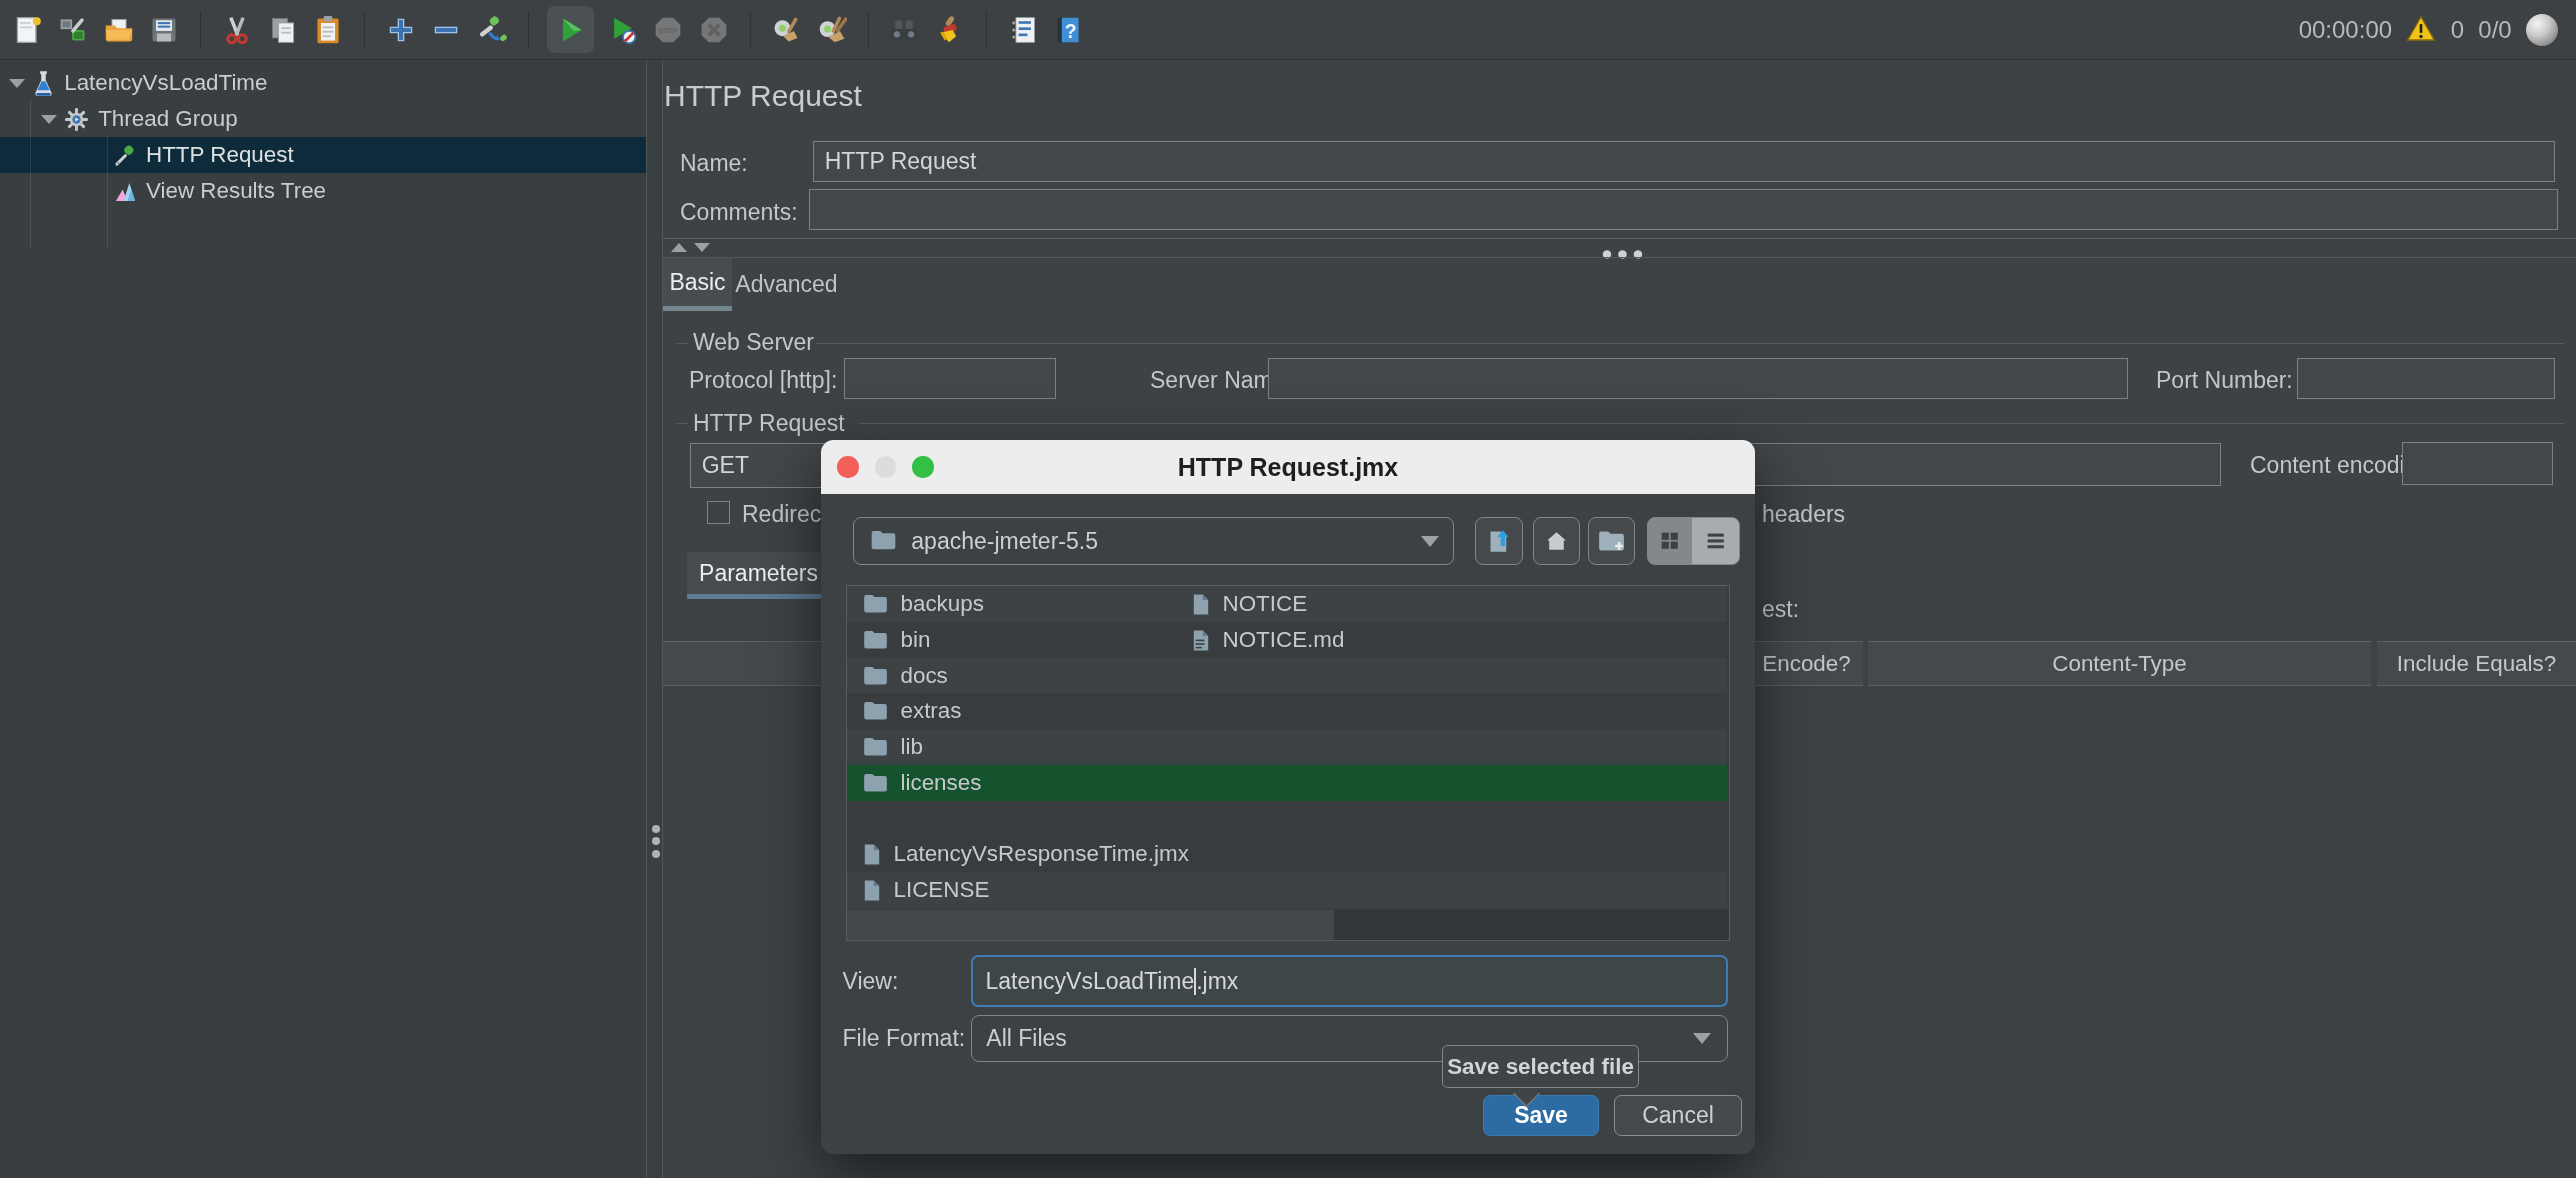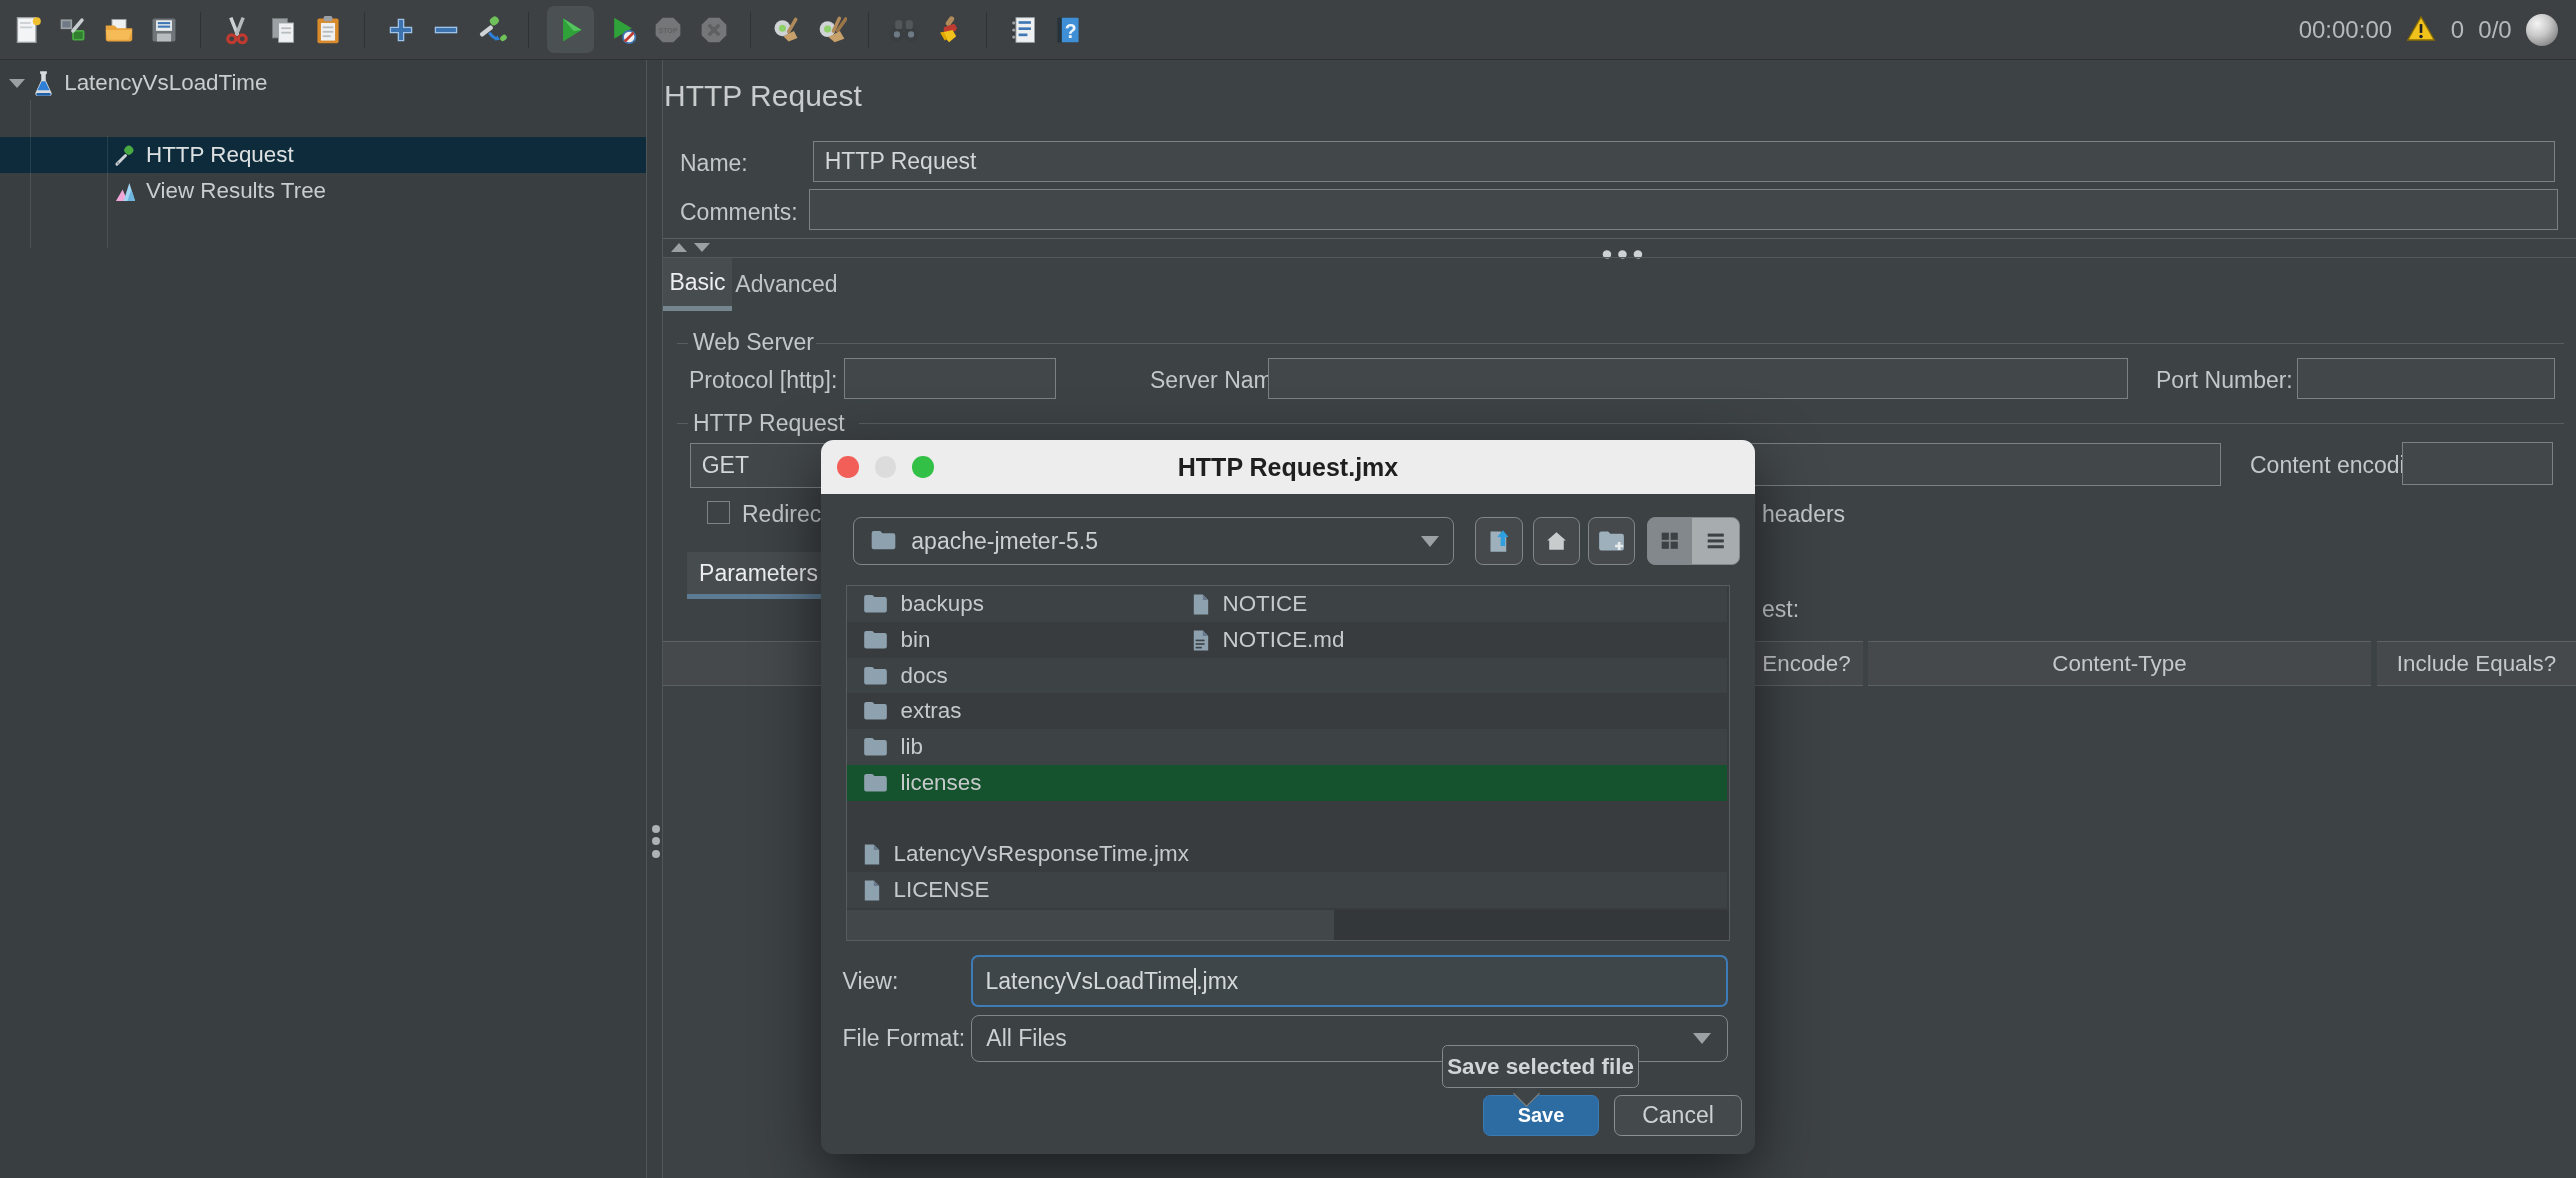--- a/index.html
+++ b/index.html
@@ -252,20 +252,35 @@
   <div class="guide" style="left:107px;top:76px;height:112px;"></div>
   <div class="trow" style="top:5.4px;">
     <span class="expander" style="margin-left:9px;"></span>
     <svg style="margin-left:7.2px;" width="23" height="27" viewBox="0 0 20 24">
         <path d="M7 1h6v2l-1 1v5l5 11a2 2 0 0 1-2 3H5a2 2 0 0 1-2-3L8 9V4L7 3z" fill="#d8dcde"></path>
         <path d="M4.6 18l3.8-8h3.2l3.8 8z" fill="#2f7fd6"></path>
         <path d="M4 20.5h12l.4 1a1.2 1.2 0 0 1-1.2 1.3H4.8a1.2 1.2 0 0 1-1.2-1.3z" fill="#1f5fa8"></path>
       </svg>
     <span class="ttext">LatencyVsLoadTime</span>
   </div>
+  <div class="trow" style="top:41px;">
+    <span class="expander" style="margin-left:41px;"></span>
+    <svg style="margin-left:7.2px;" width="25" height="25" viewBox="0 0 24 24">
+        <g fill="#c3c8ca">
+          <rect x="10.6" y="1" width="2.8" height="22" rx="1"></rect>
+          <rect x="10.6" y="1" width="2.8" height="22" rx="1" transform="rotate(45 12 12)"></rect>
+          <rect x="10.6" y="1" width="2.8" height="22" rx="1" transform="rotate(90 12 12)"></rect>
+          <rect x="10.6" y="1" width="2.8" height="22" rx="1" transform="rotate(135 12 12)"></rect>
+          <circle cx="12" cy="12" r="6.5"></circle>
+        </g>
+        <circle cx="12" cy="12" r="4" fill="#3f77b5"></circle>
+        <path d="M10.8 10l3.4 2-3.4 2z" fill="#dfe7ef"></path>
+      </svg>
+    <span class="ttext">Thread Group</span>
+  </div>
   <div class="trow sel" style="top:77px;">
     <svg style="margin-left:114px;" width="23" height="23" viewBox="0 0 24 24">
         <path d="M3 21l9-9" stroke="#cfd4d6" stroke-width="3" stroke-linecap="round"></path>
         <path d="M3 21l3-1-2-2z" fill="#8a8f92"></path>
         <rect x="11" y="2" width="9" height="9" rx="4" transform="rotate(45 15.5 6.5)" fill="#49a942"></rect>
       </svg>
     <span class="ttext">HTTP Request</span>
   </div>
   <div class="trow" style="top:113px;">
     <svg style="margin-left:114px;" width="23" height="23" viewBox="0 0 24 24">
@@ -482,20 +497,20 @@
         <span class="caret-v"></span>
         <span>.jmx</span>
     </div>
 
     <div class="abs lbl" style="left:21.5px;top:531px;color:#c8cccd;">File Format:</div>
     <div class="drop" style="left:150px;top:521px;width:757px;height:47px;">
       <span style="margin-left:14.3px;">All Files</span>
       <span class="arrow-dn" style="margin-left:auto;margin-right:16px;"></span>
     </div>
 
-    <div class="abs" style="left:662px;top:601px;width:116px;height:41px;background:#2d6ba3;border:0.9px solid #3a7ab5;border-radius:7.2px;box-sizing:border-box;display:flex;align-items:center;justify-content:center;font-size:20px;font-weight:bold;color:#ffffff;">Save</div>
+    <div class="abs" style="left:662px;top:601px;width:116px;height:41px;background:#2d6ba3;border:0.9px solid #3a7ab5;border-radius:7.2px;box-sizing:border-box;display:flex;align-items:center;justify-content:center;font-size:23px;font-weight:bold;color:#ffffff;">Save</div>
     <div class="abs" style="left:793px;top:601px;width:128px;height:41px;background:#44494c;border:1.8px solid #8a9093;border-radius:7.2px;box-sizing:border-box;display:flex;align-items:center;justify-content:center;font-size:23px;color:#ced1d2;">Cancel</div>
   </div>
 </div>
 
 <div class="abs" style="left:1442px;top:1045px;width:197px;height:43px;background:#3f4447;border:1.8px solid #83898c;border-radius:5.4px;box-sizing:border-box;display:flex;align-items:center;justify-content:center;font-size:22.4px;color:#d2d5d6;z-index:12;white-space:nowrap;font-weight:bold;">Save selected file</div>
 <div class="abs" style="left:1517px;top:1084px;width:18px;height:18px;background:#3f4447;border-right:1.8px solid #83898c;border-bottom:1.8px solid #83898c;transform:rotate(45deg);z-index:11;"></div>
 
 
 </body></html>

